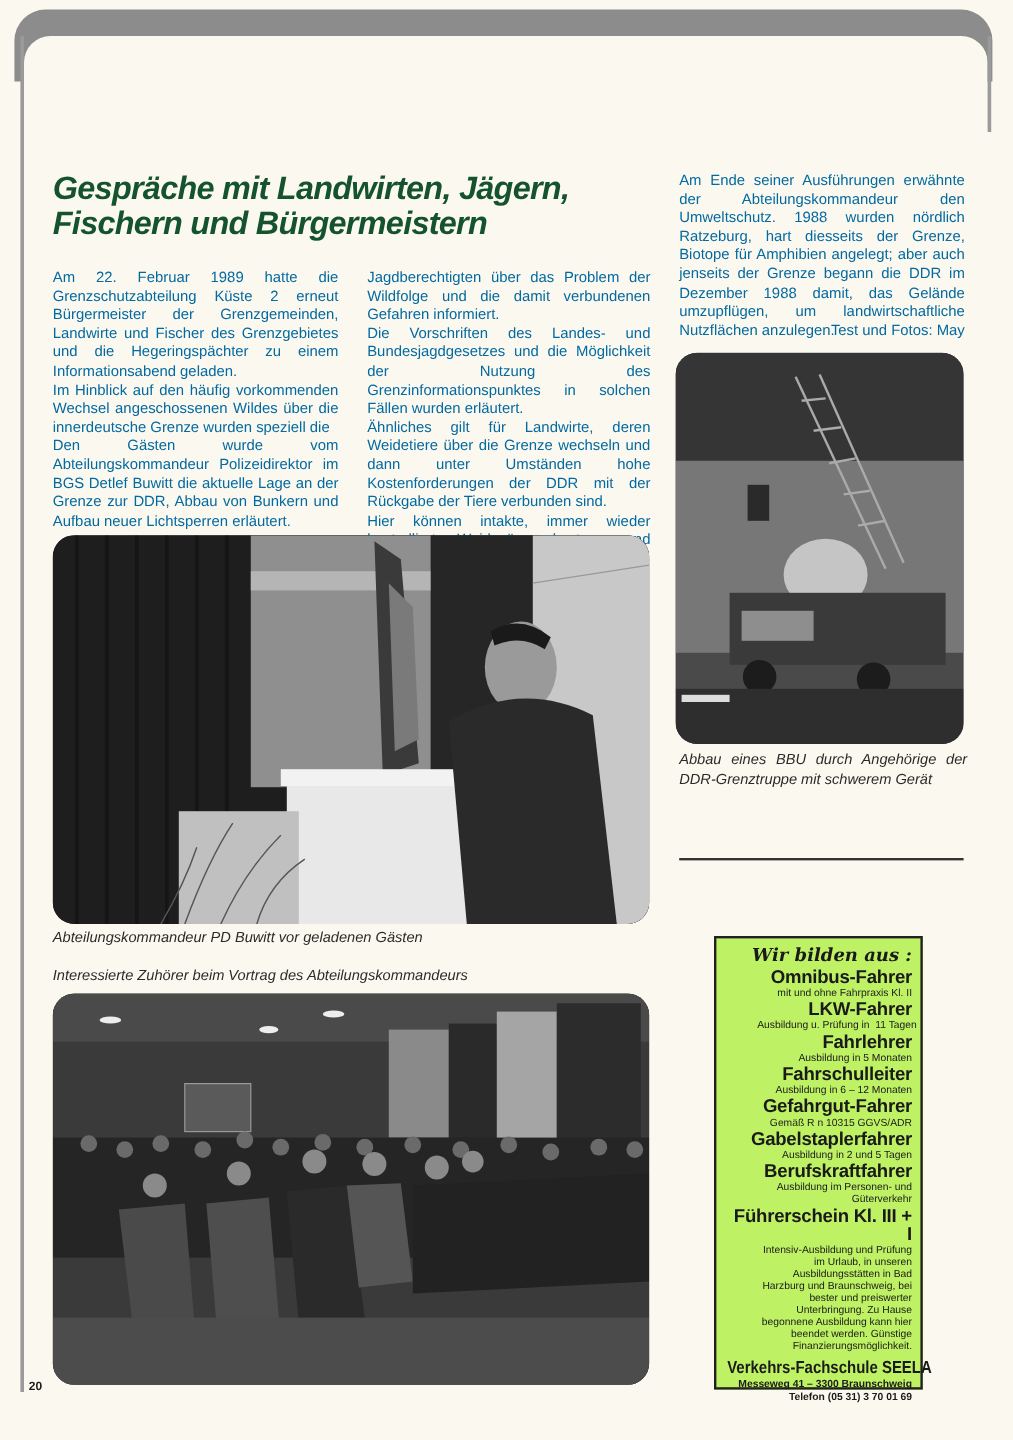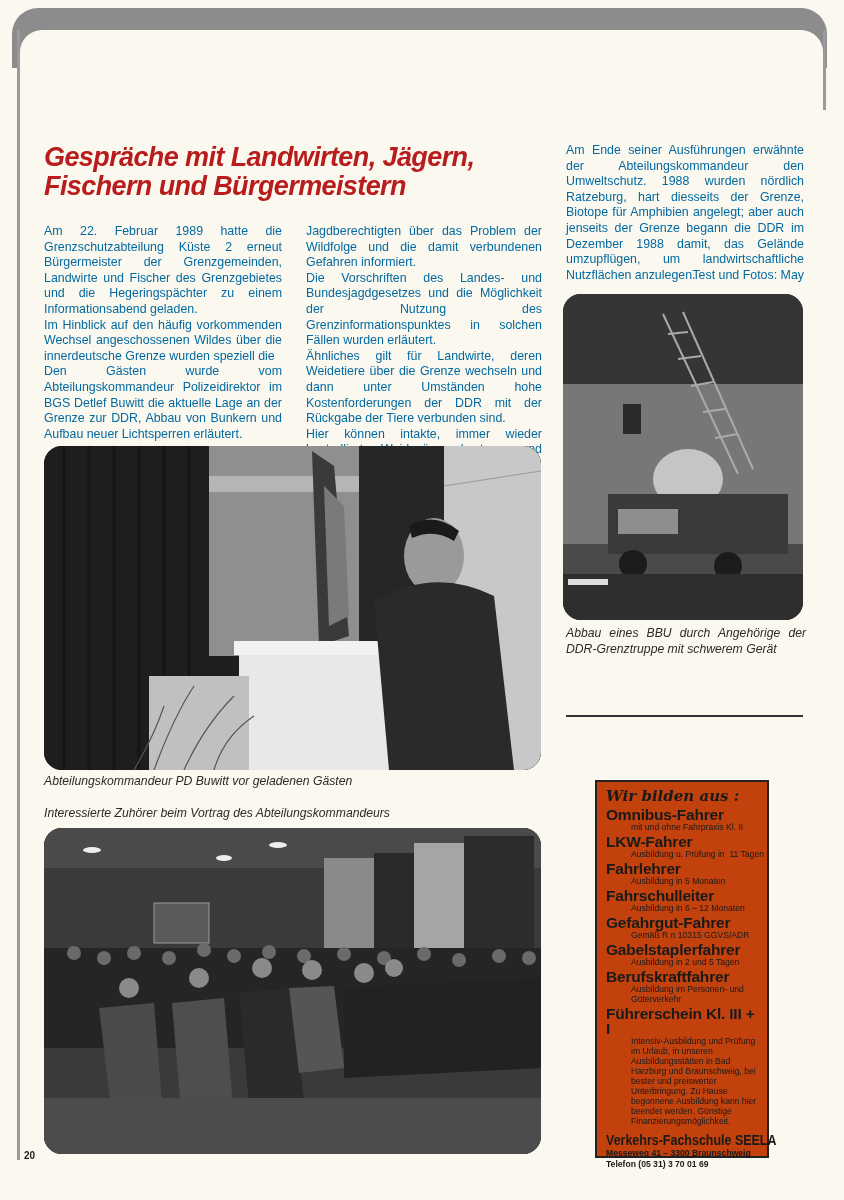--- a/index.html
+++ b/index.html
@@ -17,21 +17,21 @@
   }
   .left-rule {
     position:absolute; left:17px; top:30px; width:3px; height:1130px; background:#9a9a9a;
   }
   .right-rule {
     position:absolute; left:823px; top:30px; width:3px; height:80px; background:#9a9a9a;
   }
   .headline {
     position:absolute; left:44px; top:143px; width:500px;
     font-family:"Liberation Sans", sans-serif; font-weight:bold; font-style:italic;
-    font-size:27px; line-height:29px; letter-spacing:-0.6px; color:#b91c1c;
+    font-size:27px; line-height:29px; letter-spacing:-0.6px; color:#14532d;
   }
   .col {
     position:absolute; font-size:12.4px; line-height:15.6px; text-align:justify; color:#0369a1;
   }
   .col p { margin:0; }
   .col1 { left:44px; top:224px; width:238px; }
   .col2 { left:306px; top:224px; width:236px; }
   .col3 { left:566px; top:143px; width:238px; }
   .credit { display:block; text-align:right; margin-top:-15.6px; }
   .photo {
@@ -42,21 +42,21 @@
   .photo-crane { left:563px; top:294px; width:240px; height:326px; background:#5a5a5a; }
   .caption {
     position:absolute; font-style:italic; font-size:12.2px; line-height:15.6px; color:#2a2a2a;
   }
   .cap-speaker { left:44px; top:774px; }
   .cap-audience { left:44px; top:806px; }
   .cap-crane { left:566px; top:626px; width:240px; text-align:justify; }
   .hr-right { position:absolute; left:566px; top:715px; width:237px; height:2px; background:#333; }
   .ad {
     position:absolute; left:595px; top:780px; width:174px; height:378px;
-    border:2px solid #222; padding:6px 7px 4px 9px; box-sizing:border-box; background:#c2410c;
+    border:2px solid #222; padding:6px 7px 4px 9px; box-sizing:border-box; background:#bef264;text-align:right;
   }
   .ad-title { font-family:"DejaVu Serif", serif; font-style:italic; font-weight:bold; font-size:15px; line-height:17px; margin-bottom:1px; }
   .ad-h { font-weight:bold; font-size:15.5px; line-height:15px; margin-top:2px; letter-spacing:-0.2px; }
   .ad-s { font-size:8.6px; line-height:10px;margin-left:25px; }
   .ad-school { font-family:"Liberation Sans", sans-serif; font-weight:bold; font-size:14.5px; line-height:16px; margin-top:6px; transform:scaleX(0.86); transform-origin:left; white-space:nowrap; }
   .ad-addr { font-weight:bold; font-size:8.6px; line-height:10.5px; }
   .pagenum { position:absolute; left:24px; top:1150px; font-size:10px; font-weight:bold; }
   svg { display:block; }
 </style>
 </head>

